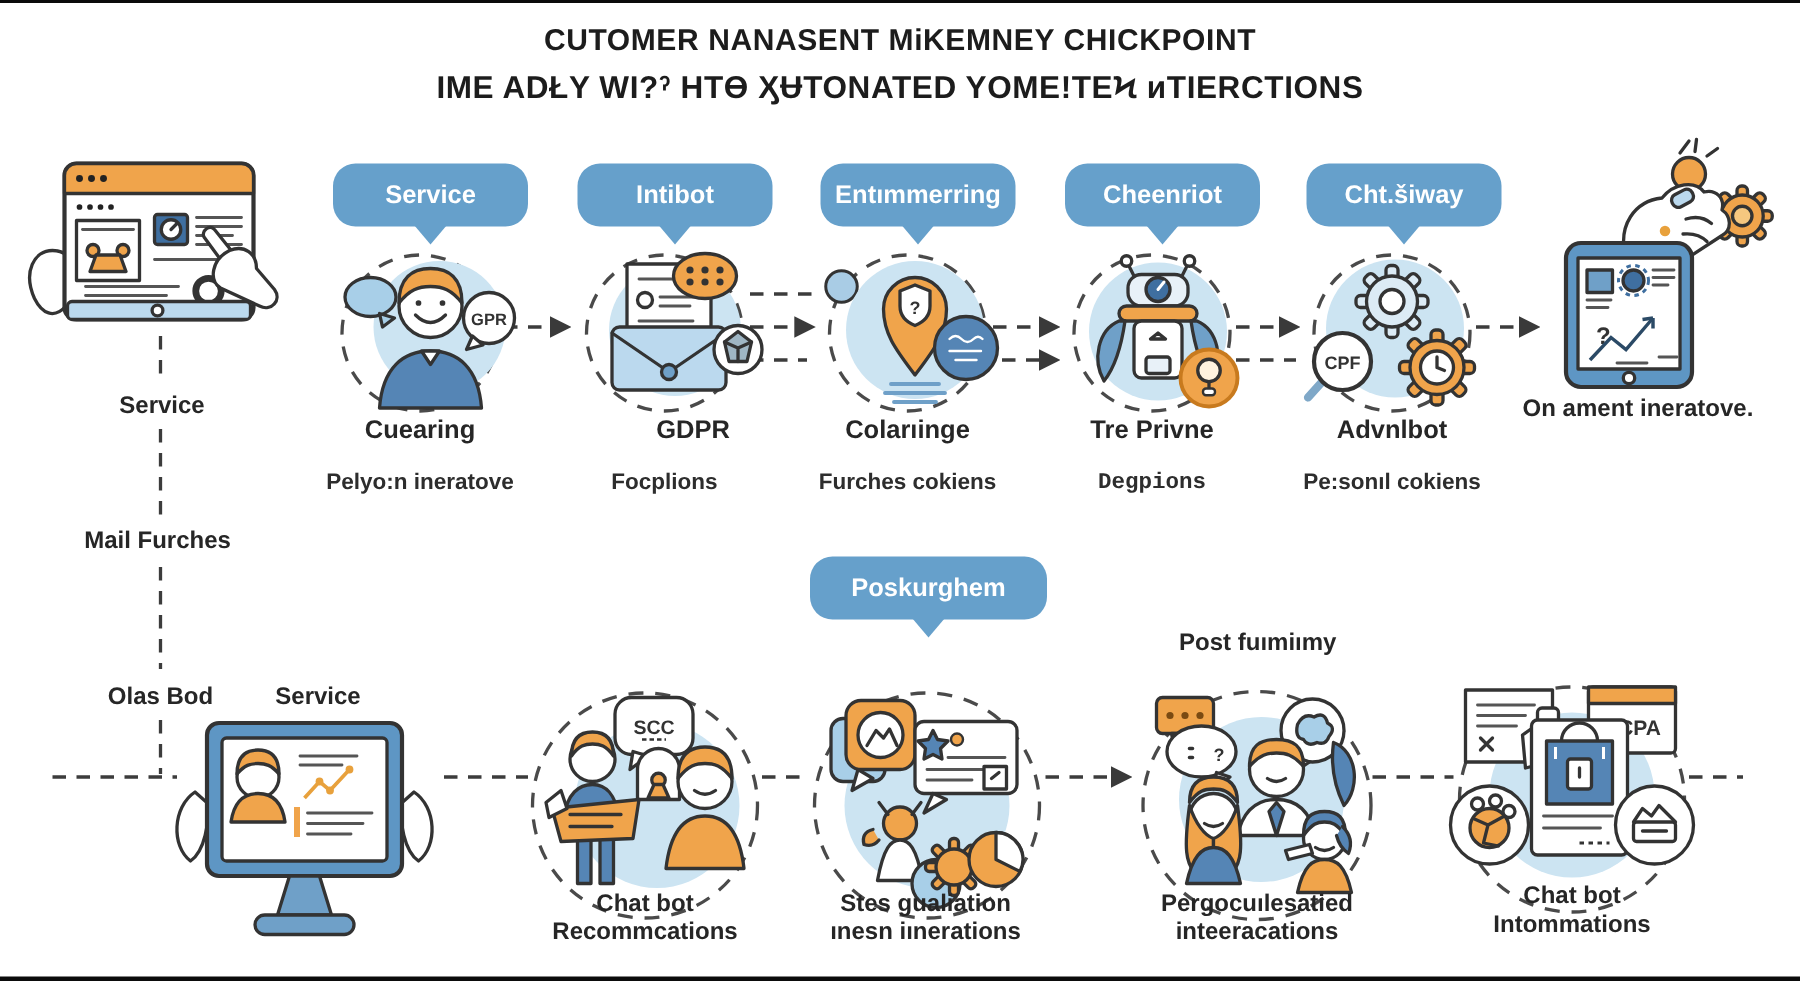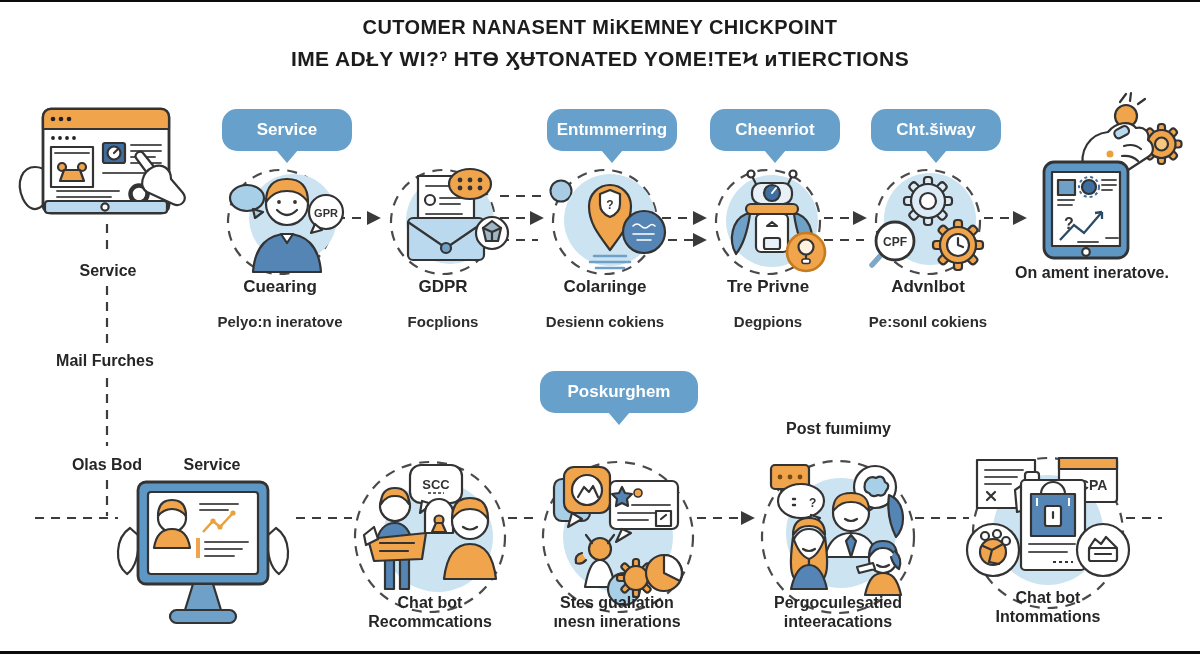--- a/index.html
+++ b/index.html
@@ -97,20 +97,23 @@
     <path class="dash" d="M35,518 H118"></path>
     <path class="dash" d="M296,518 H352"></path>
     <path class="dash" d="M508,518 H540"></path>
     <path class="dash" d="M697,518 H752" marker-end="url(#arr)"></path>
     <path class="dash" d="M915,518 H969"></path>
     <path class="dash" d="M1126,518 H1162"></path>
   </svg>
 
   <div class="bubble" style="left:222px; top:109px; width:130px;">
       <span>Service</span>
+    </div>
+  <div class="bubble" style="left:385px; top:109px; width:130px;">
+      <span>Ɩntibot</span>
     </div>
   <div class="bubble" style="left:547px; top:109px; width:130px;">
       <span>Entımmerring</span>
     </div>
   <div class="bubble" style="left:710px; top:109px; width:130px;">
       <span>Cheenriot</span>
     </div>
   <div class="bubble" style="left:871px; top:109px; width:130px;">
       <span>Cht.šiway</span>
     </div>
@@ -404,26 +407,26 @@
     </div>
   <div class="lbl b16" style="left:756px; top:420px; width:165px;">Post fuımiımy</div>
 
   <div class="lbl b16" style="left:48px; top:262px; width:120px;">Service</div>
   <div class="lbl b16" style="left:25px; top:352px; width:160px;">Mail Furches</div>
   <div class="lbl b16" style="left:47px; top:456px; width:120px;">Olas Bod</div>
   <div class="lbl b16" style="left:152px; top:456px; width:120px;">Service</div>
 
   <div class="lbl" style="left:195px; top:277px; width:170px;">Cuearing</div>
   <div class="lbl sub" style="left:185px; top:313px; width:190px;">Pelyo:n ineratove</div>
-  <div class="lbl" style="left:358px; top:277px; width:170px;">GDPR</div>
+  <div class="lbl" style="left:377px; top:277px; width:170px;">GDPR</div>
   <div class="lbl sub" style="left:348px; top:313px; width:190px;">Focplions</div>
   <div class="lbl" style="left:520px; top:277px; width:170px;">Colarıinge</div>
-  <div class="lbl sub" style="left:510px; top:313px; width:190px;">Desienn cokiens</div>
+  <div class="lbl sub" style="left:510px; top:313px; width:190px;">Furches cokiens</div>
   <div class="lbl" style="left:683px; top:277px; width:170px;">Tre Privne</div>
-  <div class="lbl sub" style="left:673px; top:313px; width:190px;">Degpions</div>
+  <div class="lbl sub" style="left:673px; top:313px; width:190px;font-family:Liberation Mono, monospace;">Degpions</div>
   <div class="lbl" style="left:843px; top:277px; width:170px;">Advnlbot</div>
   <div class="lbl sub" style="left:833px; top:313px; width:190px;">Pe:sonıl cokiens</div>
 
   <div class="lbl b15" style="left:1002px; top:264px; width:180px;">On ament ineratove.</div>
 
   <div class="lbl b16" style="left:335px; top:594px; width:190px;">Chat bot</div>
   <div class="lbl b16" style="left:335px; top:613px; width:190px;">Recommcations</div>
   <div class="lbl b16" style="left:522px; top:594px; width:190px;">Stes gualiation</div>
   <div class="lbl b16" style="left:522px; top:613px; width:190px;">ınesn iınerations</div>
   <div class="lbl b16" style="left:743px; top:594px; width:190px;">Pergocuılesatied</div>

